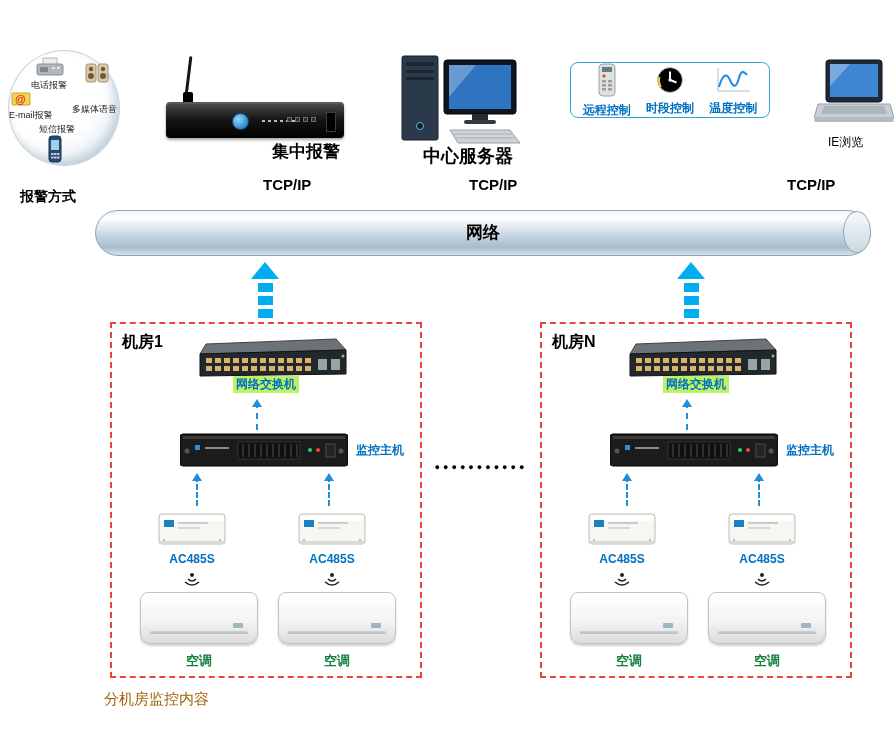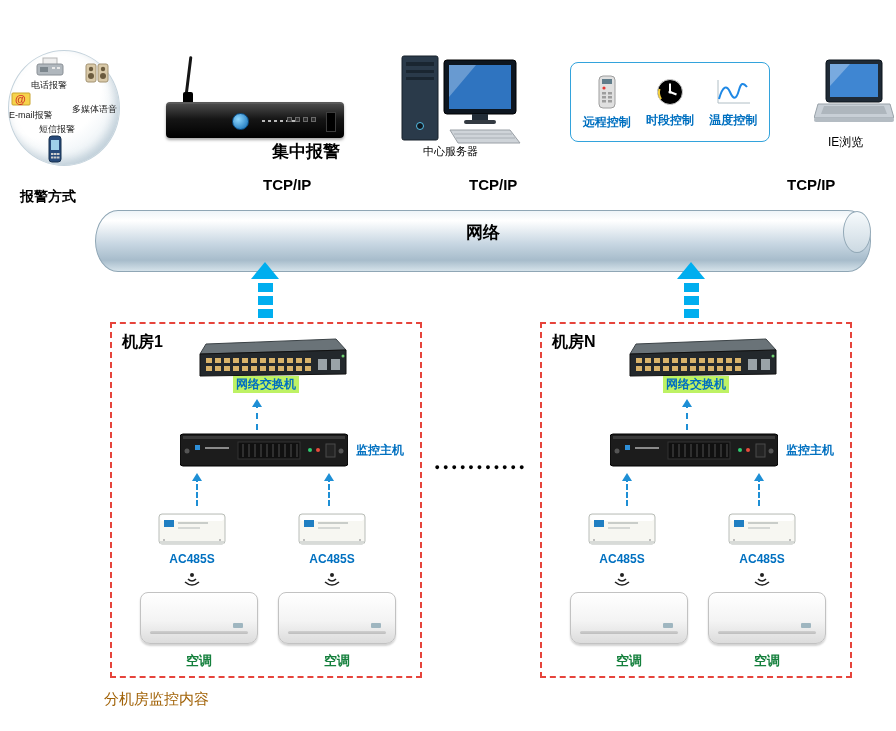--- a/index.html
+++ b/index.html
@@ -26,31 +26,31 @@
     background: radial-gradient(circle at 35% 35%, #8fd8ff, #0a66b0); border:1px solid #0a4e86; }
   .dev-text { position:absolute; left:96px; top:16px; width:38px; height:2px;
     background: repeating-linear-gradient(90deg,#b9b9b9 0 3px, transparent 3px 6px); }
   .dev-buttons { position:absolute; right:28px; top:13px; display:flex; gap:3px; }
   .dev-buttons i { display:block; width:5px; height:5px; background:#2e2e2e; border:1px solid #6a6a6a; }
   .dev-slot { position:absolute; right:8px; top:8px; width:10px; height:20px; background:#000; border:1px solid #3d3d3d; }
   .lbl-central-alarm { left:272px; top:140px; font-size:17px; font-weight:bold; color:#000; }
 
   .tcpip { top:176px; font-size:15px; font-weight:600; color:#000; }
 
-  .lbl-server { left:423px; top:144px; font-size:11px; font-weight:normal; color:#000; }
+  .lbl-server { left:423px; top:144px; font-size:18px; font-weight:bold; color:#000; }
   .lbl-laptop { left:828px; top:134px; font-size:12px; color:#000; }
 
   
-  .controls-box { left:570px; top:62px; width:200px; height:80px; border:1px solid #33a3dc; border-radius:8px;
+  .controls-box { left:570px; top:62px; width:200px; height:56px; border:1px solid #33a3dc; border-radius:8px;
     background:#fff; display:flex; justify-content:space-around; align-items:center; padding:6px 4px 4px; }
   .ctrl { display:flex; flex-direction:column; align-items:center; gap:5px; }
   .ctrl-label { font-size:12px; font-weight:bold; color:#0070c0; white-space:nowrap; }
 
   
-  .pipe { left:95px; top:210px; width:776px; height:62px; }
+  .pipe { left:95px; top:210px; width:776px; height:46px; }
   .pipe-body { position:absolute; inset:0; border-radius:23px / 50%;
     background: linear-gradient(#eef4f8 0%, #ffffff 16%, #c7d6e2 55%, #a7bccb 82%, #d5e2ea 100%);
     border:1px solid #8fa6b5; }
   .pipe-cap { position:absolute; right:0; top:1px; width:28px; height:42px; border-radius:50%;
     background: linear-gradient(#f6fafc,#ccd9e2); border:1px solid #93a9b7; }
   .pipe-label { position:absolute; left:0; width:100%; top:0; line-height:46px; text-align:center;
     font-size:17px; font-weight:bold; color:#000; }
 
   
   .big-arrow { top:262px; width:30px; display:flex; flex-direction:column; align-items:center; }

